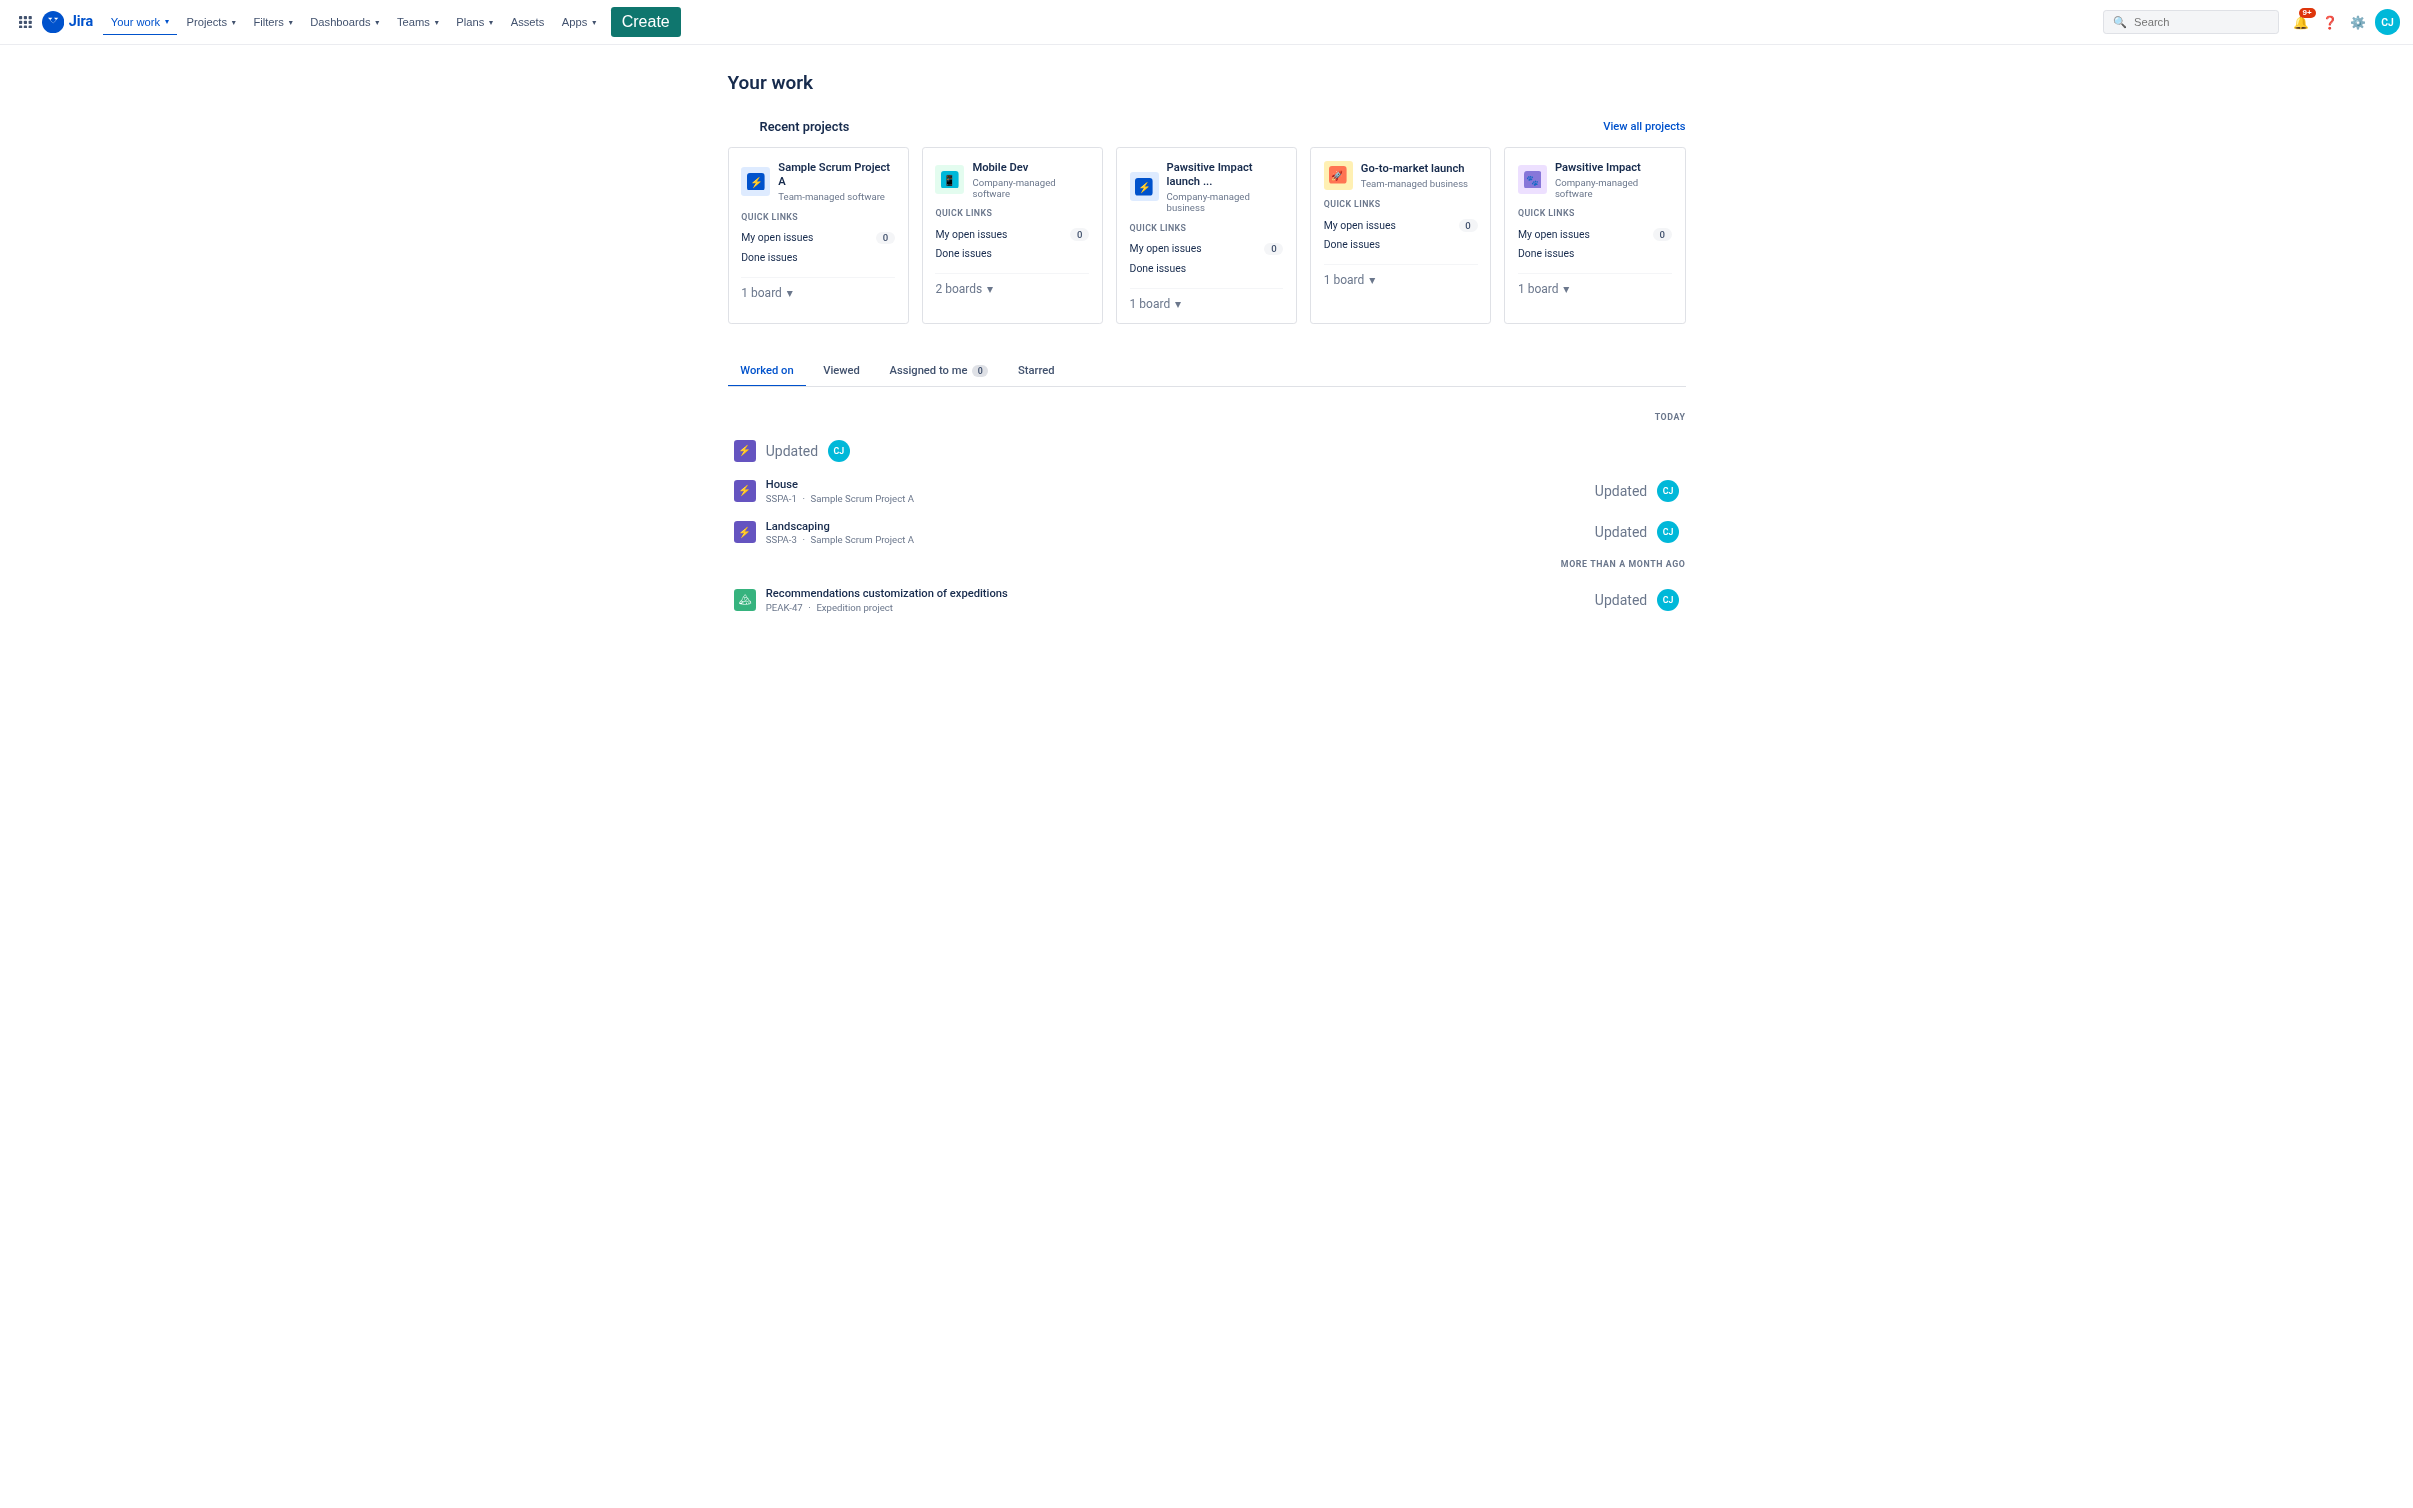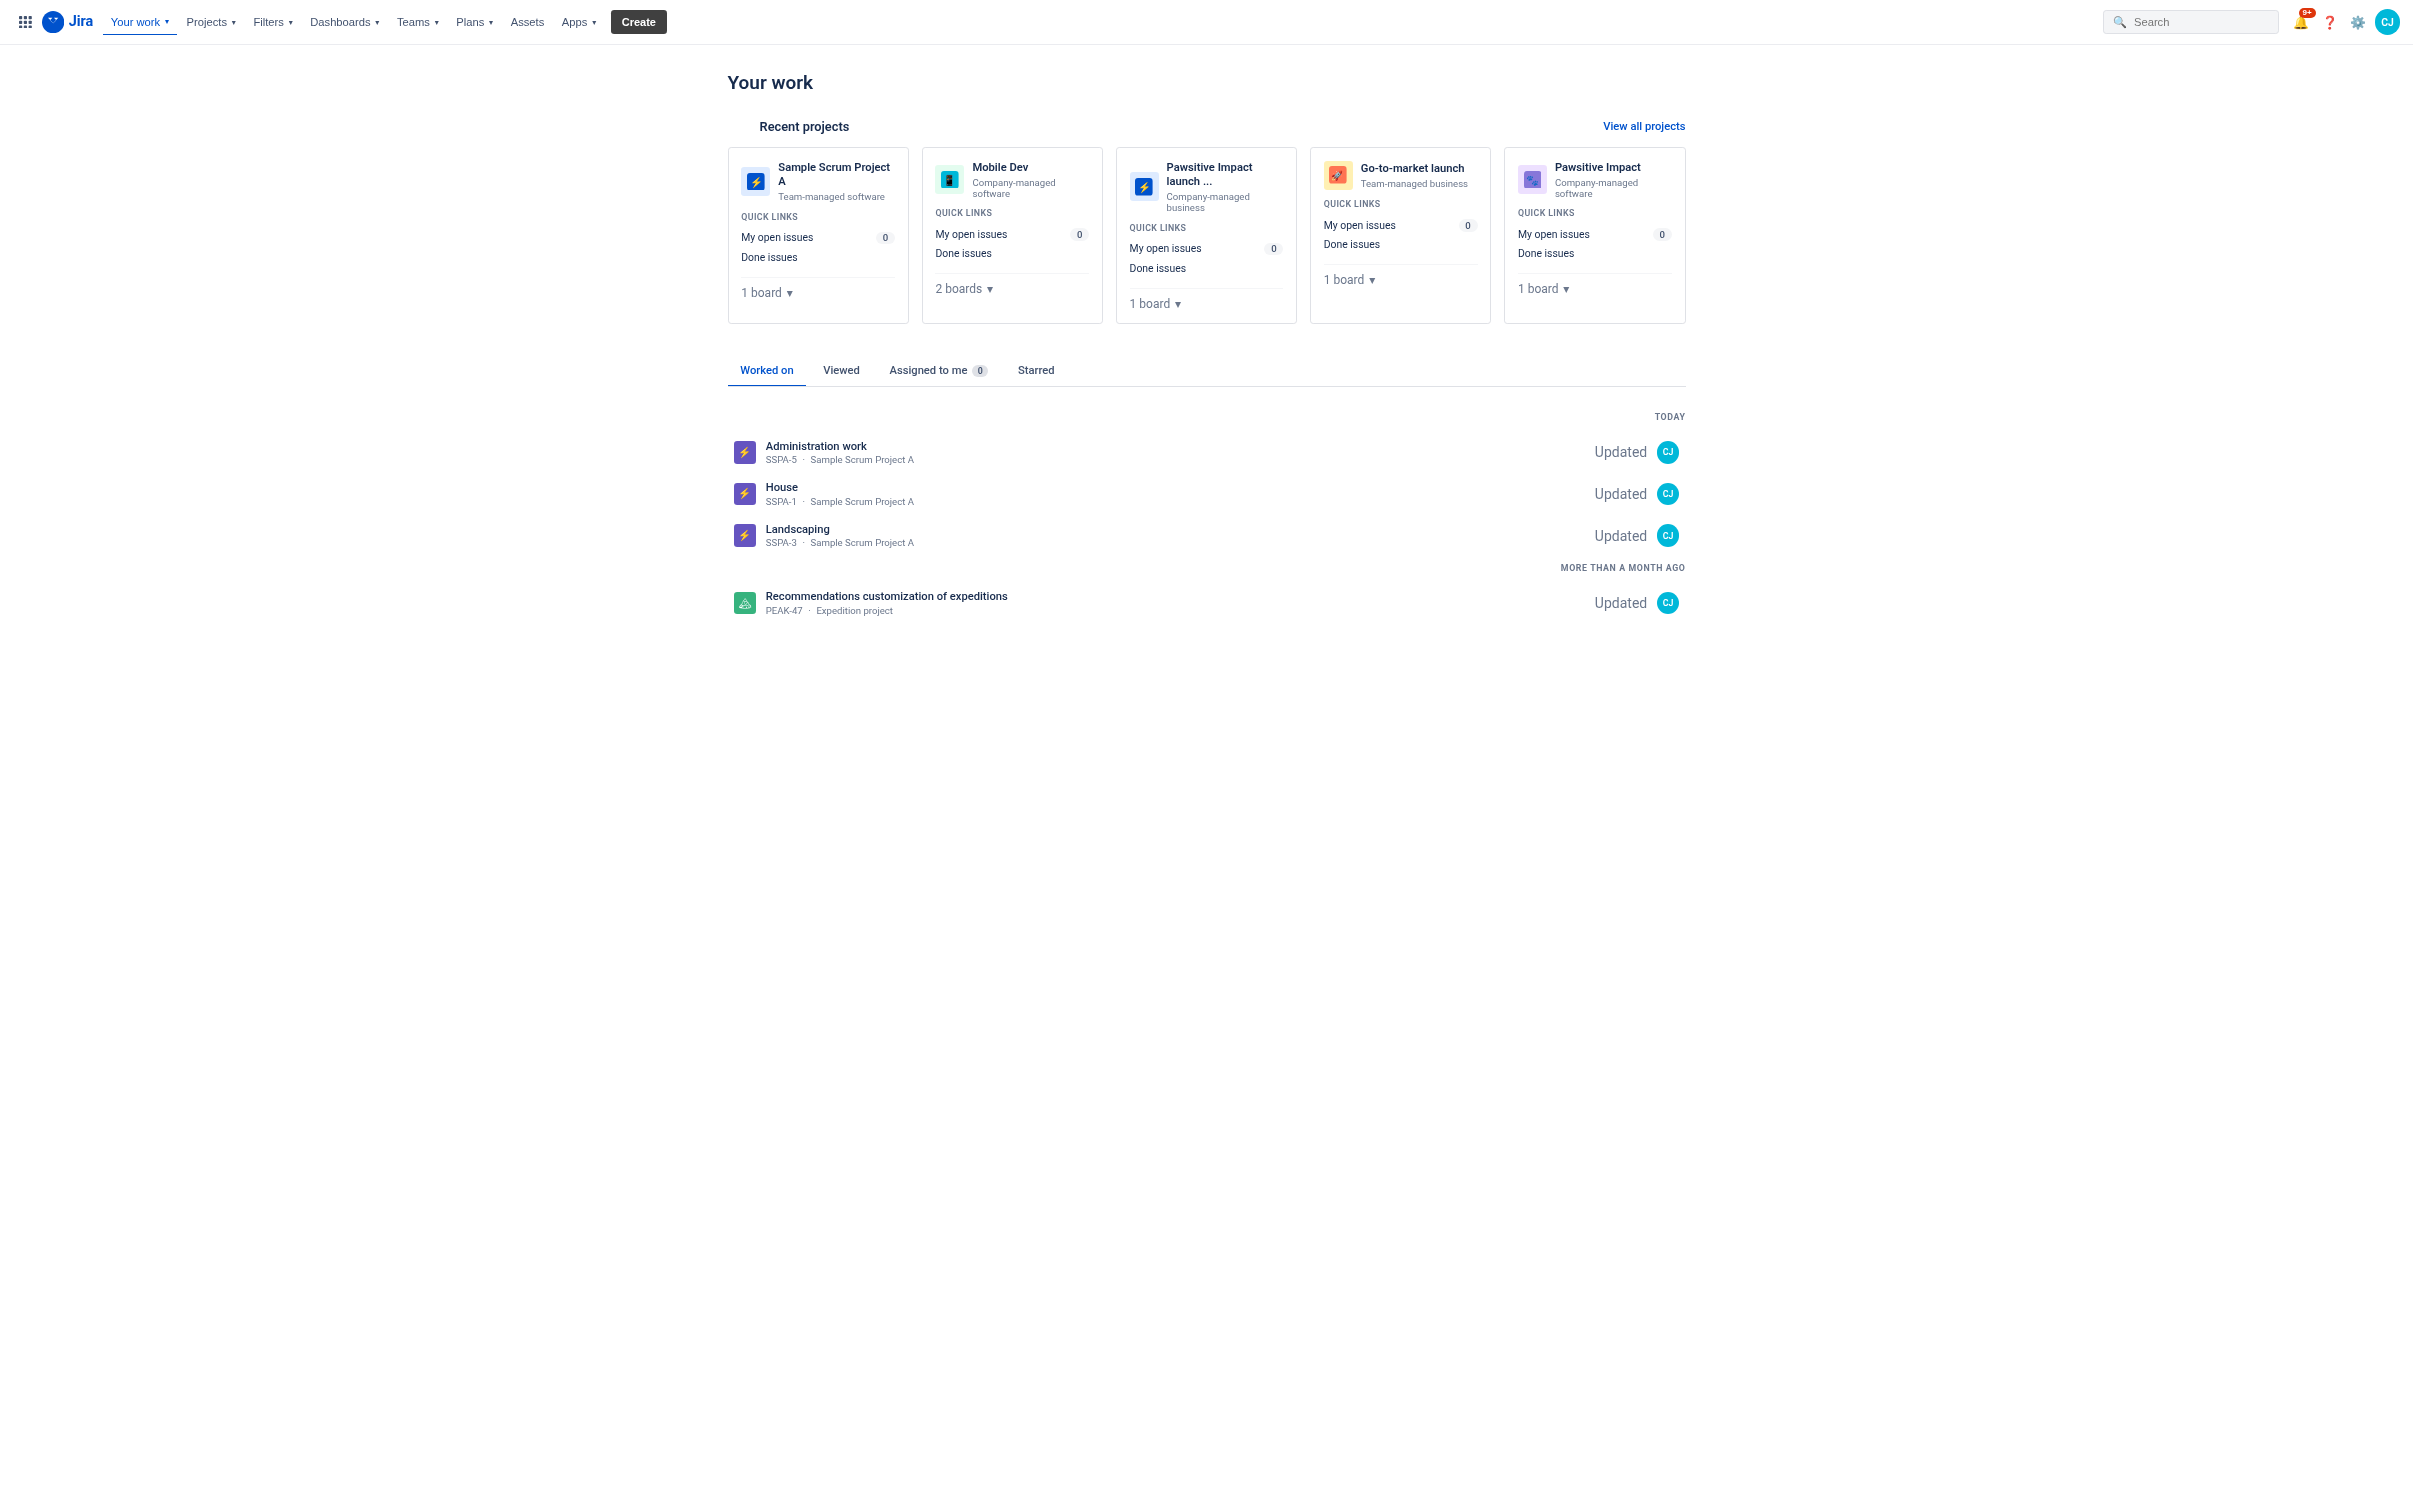--- a/index.html
+++ b/index.html
@@ -15,22 +15,22 @@
     .nav-logo { display: flex; align-items: center; gap: 4.8px; margin-right: 6.4px; text-decoration: none; }
     .nav-logo-icon { width: 22.3px; height: 22.3px; }
     .nav-item {
       display: flex; align-items: center; gap: 3.2px; padding: 6.4px 8px;
       cursor: pointer; border-radius: 3.2px; color: #42526e; font-size: 11.2px;
       font-weight: 400; white-space: nowrap; border: none; background: none;
     }
     .nav-item.active { color: #0052cc; border-bottom: 1.6px solid #0052cc; border-radius: 0; }
     .nav-chevron { font-size: 8px; margin-left: 1.6px; }
     .nav-create-btn {
-      background: #404040; color: #fff; border: none; border-radius: 3.2px;
-      padding: 6.4px 11.2px; font-size: 11px; font-weight: 700; cursor: pointer;
+      background: #0f766e; color: #fff; border: none; border-radius: 3.2px;
+      padding: 6.4px 11.2px; font-size: 16px; font-weight: 400; cursor: pointer;
       margin-left: 3.2px; white-space: nowrap;
     }
     .nav-spacer { flex: 1; }
     .nav-search {
       display: flex; align-items: center; gap: 6.4px;
       border: 0.8px solid #dfe1e6; border-radius: 3.2px; padding: 4.8px 9.6px;
       width: 176px; cursor: text; background: #f4f5f7;
     }
     .nav-search input {
       border: none; background: transparent; outline: none; font-size: 11.2px;
@@ -339,28 +339,20 @@
       </div>
   </div>
 
   <div id="work-sections">
       <div>
         <div class="section-label">TODAY</div>
         <div class="work-item">
       <div class="work-item-icon" style="background:#6554c0">
         <span style="color:#fff; font-size:10.4px;">⚡</span>
       </div>
-      <div class="work-item-info">
-        <div class="work-item-name">Administration work</div>
-        <div class="work-item-meta">
-          <span>SSPA-5</span>
-          <span>·</span>
-          <span>Sample Scrum Project A</span>
-        </div>
-      </div>
       <div class="work-item-right">
         <span class="work-item-updated">Updated</span>
         <div class="work-item-avatar">CJ</div>
       </div>
     </div>
         <div class="work-item">
       <div class="work-item-icon" style="background:#6554c0">
         <span style="color:#fff; font-size:10.4px;">⚡</span>
       </div>
       <div class="work-item-info">

